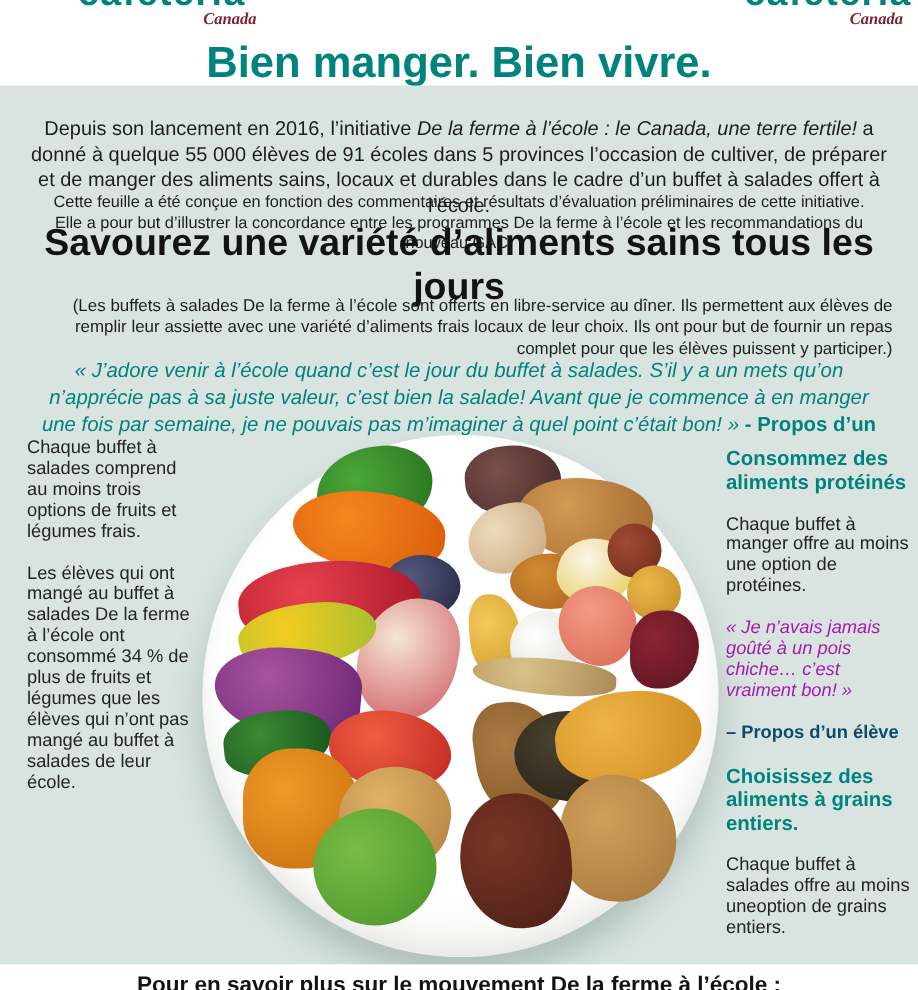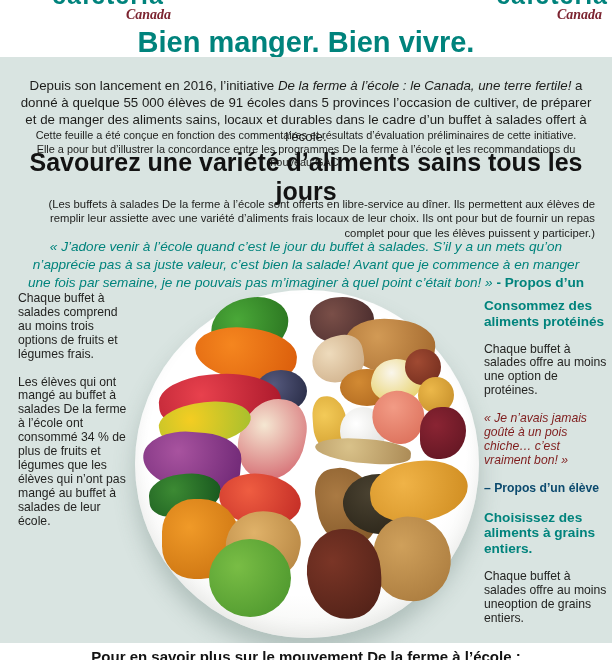--- a/index.html
+++ b/index.html
@@ -4,21 +4,21 @@
 <style>
   html,body{margin:0;padding:0;}
   body{font-family:"Liberation Sans",sans-serif;}
   .page{position:relative;width:612px;height:660px;background:#ffffff;overflow:hidden;}
 
   
   .logo{position:absolute;top:0;height:20px;overflow:hidden;}
   .logo-left{left:52px;width:125px;}
   .logo-right{left:468px;width:140px;text-align:right;}
   .wordmark{display:block;font-size:25px;font-weight:bold;color:#00837c;letter-spacing:1px;line-height:1;margin-top:-17px;}
-  .logo-script{display:block;font-family:"Liberation Serif",serif;font-style:italic;font-weight:bold;font-size:14px;color:#7c2430;line-height:1;margin-top:0;text-align:right;padding-right:6px;}
+  .logo-script{display:block;font-family:"Liberation Serif",serif;font-style:italic;font-weight:bold;font-size:11px;color:#7c2430;line-height:1;margin-top:0;text-align:right;padding-right:6px;}
 
   .title{position:absolute;top:26px;left:0;width:612px;margin:0;text-align:center;
          font-size:29px;font-weight:bold;color:#00837c;letter-spacing:0;}
 
   .panel{position:absolute;top:57px;left:0;width:612px;height:586px;background:#d9e4e1;}
 
   .intro{position:absolute;top:64px;left:16px;width:580px;text-align:center;
          font-size:13.3px;line-height:1.28;color:#1d1d1b;}
   .intro .it{font-style:italic;}
   .note{position:absolute;top:118px;left:26px;width:560px;text-align:center;
@@ -32,21 +32,21 @@
   .quote{position:absolute;top:224px;left:21px;width:570px;text-align:center;
          font-size:13.6px;line-height:1.35;color:#00837c;}
   .quote .qtext{font-style:italic;}
   .quote .qattr{font-weight:bold;}
 
   .col{position:absolute;font-size:12.2px;color:#242422;line-height:1.14;}
   .col-left{left:18px;top:292px;width:113px;}
   .col-right{left:484px;top:298px;width:124px;}
   .col h3{margin:0 0 13px 0;font-size:13.6px;line-height:1.16;font-weight:bold;color:#00837c;}
   .col p{margin:0 0 14px 0;}
-  .mini-quote{font-style:italic;color:#7f1d1d;margin:4px 0 2px 0;}
+  .mini-quote{font-style:italic;color:#a21caf;margin:4px 0 2px 0;}
   .mini-attr{font-weight:bold;color:#0c4a6e;}
   .sect2{margin-top:24px;}
 
   
   .plate{position:absolute;left:135px;top:290px;width:344px;height:348px;border-radius:50%;
          background:radial-gradient(circle at 50% 42%,#ffffff 60%,#f1f2ef 82%,#e9ebe7 100%);
          box-shadow:0 14px 22px rgba(80,105,100,0.30), inset 0 -8px 16px rgba(0,0,0,0.05);}
   .food{position:absolute;}
 
   .footer-band{position:absolute;top:643px;left:0;width:612px;height:17px;background:#ffffff;}
@@ -113,21 +113,21 @@
       <div class="food" style="left: 180px; top: 149px; width: 96px; height: 24px; border-radius: 50% 50% 40% 60%; transform: rotate(4deg); background: radial-gradient(circle at 35% 35%, rgb(217, 194, 138), rgb(171, 138, 85));"></div>
       <div class="food" style="left: 182px; top: 177px; width: 60px; height: 78px; border-radius: 35% 65% 45% 55%; transform: rotate(-8deg); background: radial-gradient(circle at 35% 35%, rgb(170, 122, 67), rgb(126, 84, 38));"></div>
       <div class="food" style="left: 208px; top: 184px; width: 74px; height: 60px; border-radius: 55% 45% 50% 50%; transform: rotate(10deg); background: radial-gradient(circle at 35% 35%, rgb(74, 66, 49), rgb(34, 29, 18));"></div>
       <div class="food" style="left: 235px; top: 171px; width: 98px; height: 60px; border-radius: 50% 50% 55% 45%; transform: rotate(-6deg); background: radial-gradient(circle at 35% 35%, rgb(240, 179, 71), rgb(205, 138, 30));"></div>
       <div class="food" style="left: 238px; top: 227px; width: 78px; height: 84px; border-radius: 45% 55% 50% 50%; transform: rotate(5deg); background: radial-gradient(circle at 35% 35%, rgb(207, 160, 91), rgb(165, 118, 58));"></div>
       <div class="food" style="left: 172px; top: 239px; width: 74px; height: 90px; border-radius: 50% 50% 45% 55%; transform: rotate(-4deg); background: radial-gradient(circle at 35% 35%, rgb(122, 53, 38), rgb(76, 31, 22));"></div>
     </div>
 
   <div class="col col-right">
     <h3>Consommez des aliments protéinés</h3>
-    <p>Chaque buffet à salades offre au moins une option de protéines.</p>
+    <p>Chaque buffet à manger offre au moins une option de protéines.</p>
     <p class="mini-quote">« Je n’avais jamais goûté à un pois chiche… c’est vraiment bon! »</p>
     <p class="mini-attr">– Propos d’un élève</p>
     <h3 class="sect2">Choisissez des aliments à grains entiers.</h3>
     <p>Chaque buffet à salades offre au moins uneoption de grains entiers.</p>
   </div>
 
   <div class="footer-band"></div>
   <div class="footer-text">Pour en savoir plus sur le mouvement De la ferme à l’école :</div>
 
 </div>

